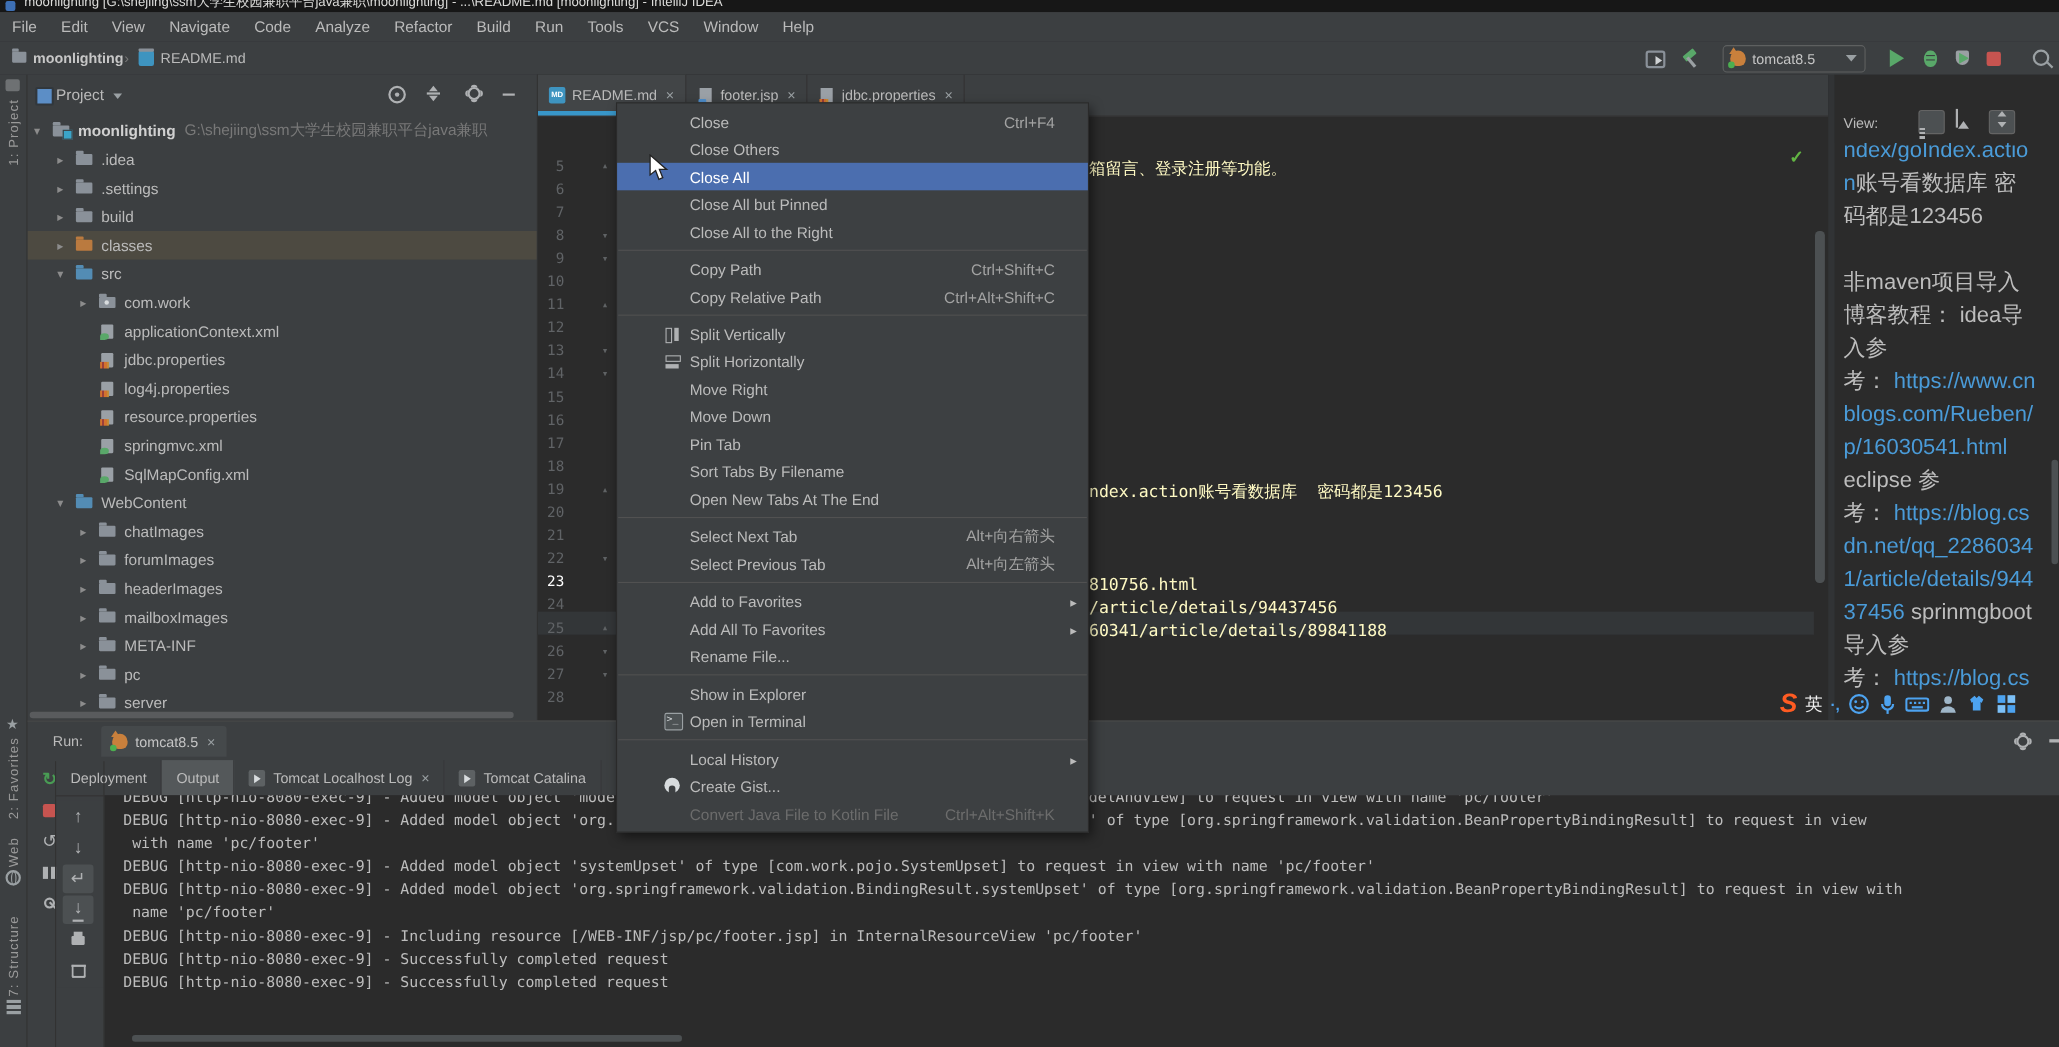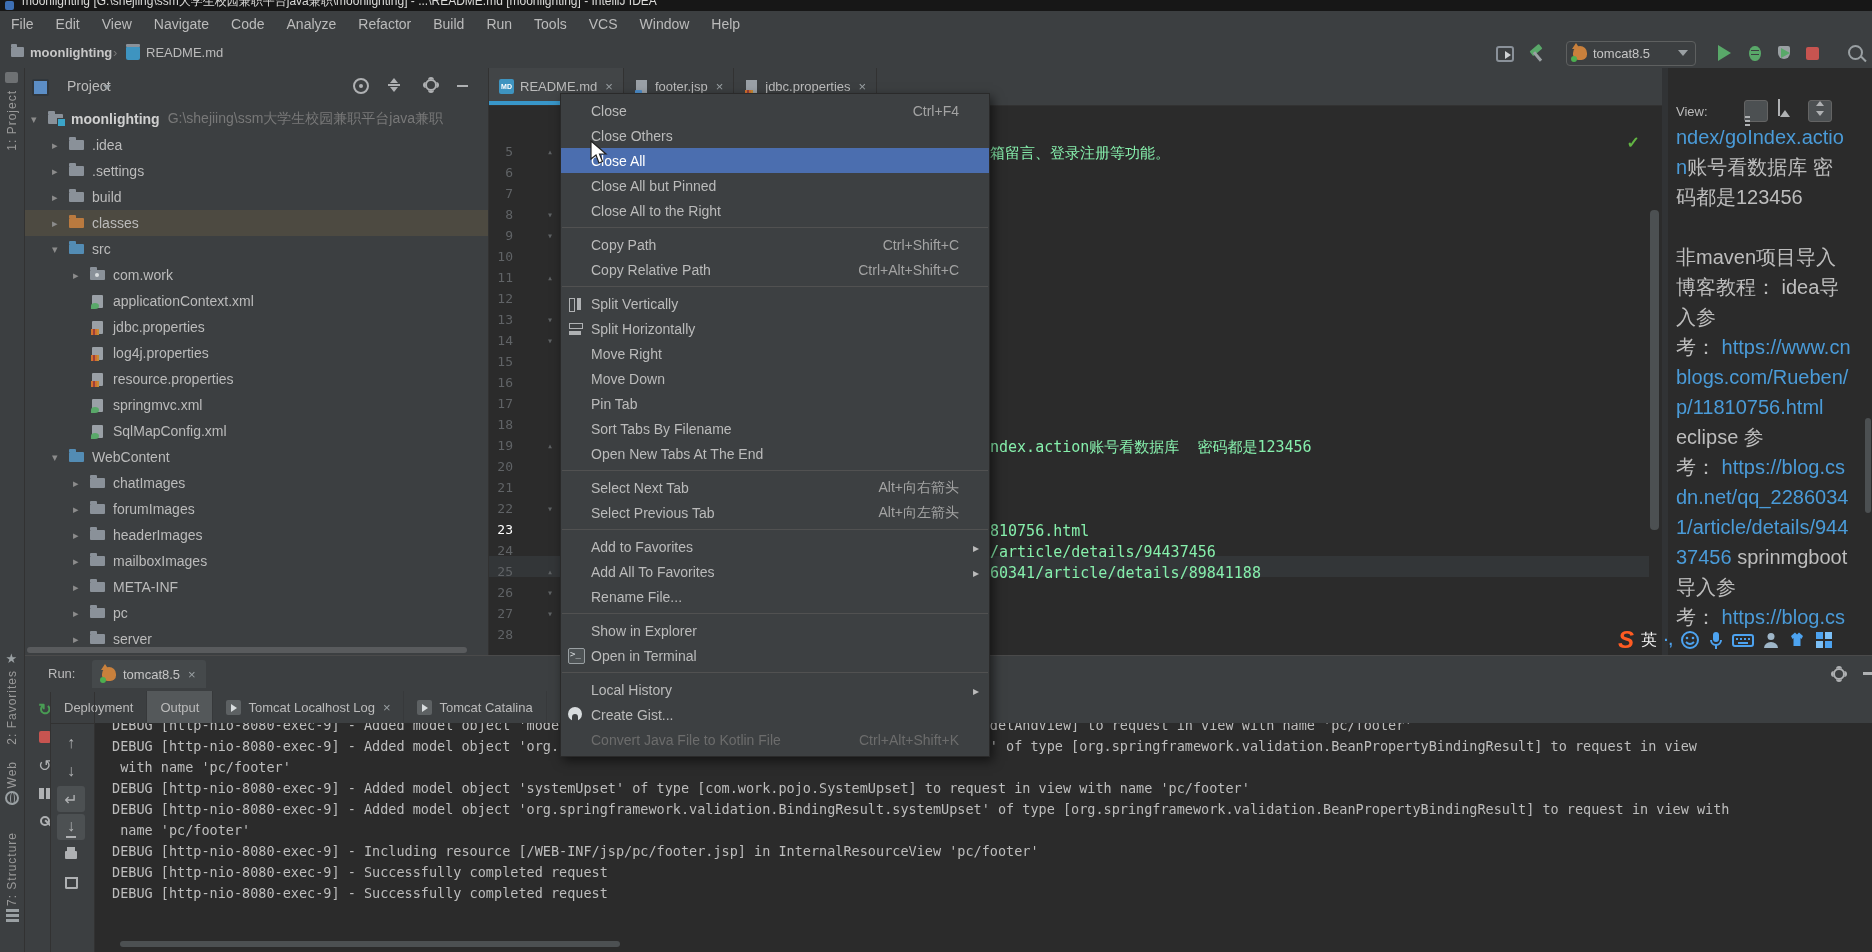--- a/index.html
+++ b/index.html
@@ -54,21 +54,21 @@
   .s-ic{width:13px;height:13px;position:relative;}
   .ic-star .s-ic::before{content:'★';color:#9aa0a3;font-size:13px;position:absolute;top:-3px;left:0;}
   .ic-globe .s-ic{border:2px solid #9aa0a3;border-radius:50%;width:10px;height:10px;}
   .ic-globe .s-ic::before{content:'';position:absolute;left:3px;top:-1px;width:3px;height:11px;border:1px solid #9aa0a3;border-radius:50%;}
   .ic-structure .s-ic{background:linear-gradient(#9aa0a3 3px,transparent 3px,transparent 5px,#9aa0a3 5px,#9aa0a3 8px,transparent 8px,transparent 10px,#9aa0a3 10px);}
   .stripe-btn:last-child{margin-top:14px;}
   
   .proj{left:25px;top:68px;width:463px;height:587px;background:#3c3f41;border-right:1px solid #323232;overflow:hidden;}
   .proj-head{position:absolute;left:0;top:0;width:100%;height:37px;}
   .ph-ic{position:absolute;left:7px;top:11px;width:13px;height:13px;background:#5c8ec6;border:2px solid #31373c;border-radius:2px;}
-  .ph-title{position:absolute;left:42px;top:10px;font-size:14px;color:#bbbbbb;}
+  .ph-title{position:absolute;left:26px;top:10px;font-size:14px;color:#bbbbbb;}
   .ph-dd{position:absolute;left:78px;top:17px;width:0;height:0;border-left:4px solid transparent;border-right:4px solid transparent;border-top:5px solid #9aa0a3;}
   .ph-locate{position:absolute;left:328px;top:10px;width:12px;height:12px;border:2px solid #afb1b3;border-radius:50%;}
   .ph-locate::after{content:'';position:absolute;left:4px;top:4px;width:4px;height:4px;background:#afb1b3;border-radius:50%;}
   .ph-collapse{position:absolute;left:362px;top:10px;width:14px;height:14px;}
   .ph-collapse::before{content:'';position:absolute;left:3px;top:0;border-left:4px solid transparent;border-right:4px solid transparent;border-bottom:5px solid #afb1b3;}
   .ph-collapse::after{content:'';position:absolute;left:3px;bottom:0;border-left:4px solid transparent;border-right:4px solid transparent;border-top:5px solid #afb1b3;}
   .ph-collapse i{position:absolute;left:1px;top:6px;width:12px;height:2px;background:#afb1b3;}
   .ph-gear{position:absolute;left:400px;top:11px;width:8px;height:8px;border:2px solid #afb1b3;border-radius:50%;box-shadow:0 -5px 0 -3px #afb1b3,0 5px 0 -3px #afb1b3,-5px 0 0 -3px #afb1b3,5px 0 0 -3px #afb1b3;}
   .ph-min{position:absolute;left:432px;top:17px;width:11px;height:2px;background:#afb1b3;}
   .tree{position:absolute;left:0;top:38px;width:463px;}
@@ -113,21 +113,21 @@
   .curline{position:absolute;left:0;top:451px;width:1160px;height:21px;background:#333638;}
   .gutter{position:absolute;left:0;top:36px;width:76px;}
   .gut-row{height:21px;display:flex;align-items:center;font:13px "DejaVu Sans Mono","Liberation Mono",monospace;color:#606366;}
   .lnum{width:24px;text-align:right;}
   .fold{width:12px;margin-left:34px;font-size:10px;color:#5f6264;}
   .f-up .fold::before{content:'▴';}
   .f-down .fold::before{content:'▾';}
   .gut-row.active .lnum{color:#ffffff;}
   .codelayer{position:absolute;left:0;top:0;width:100%;height:100%;}
   .code-line{position:absolute;left:501px;top:calc((var(--line) - 5)*21px + 39px);
-     font:15px "DejaVu Sans Mono","Liberation Mono",monospace;color:#86efac;white-space:pre;}
+     font:15px "DejaVu Sans Mono","Liberation Mono",monospace;color:#fef9c3;white-space:pre;}
   .ed-check{position:absolute;right:22px;top:28px;color:#62b543;font-size:16px;font-weight:bold;}
   .ed-vscroll{position:absolute;right:3px;top:105px;width:9px;height:320px;background:#4c5052;border-radius:4px;}
   
   .splitter{left:1662px;top:68px;width:6px;height:587px;background:#313335;}
   .preview{left:1668px;top:68px;width:204px;height:587px;background:#2b2b2b;overflow:hidden;}
   .viewbar{position:absolute;left:0;top:0;width:100%;height:62px;background:#2b2b2b;z-index:3;}
   .viewbar .vlbl{position:absolute;left:8px;top:36px;font-size:13px;color:#bbbbbb;}
   .vbtn{position:absolute;top:32px;width:22px;height:20px;border-radius:3px;}
   .vbtn.sel{background:#4c5052;border:1px solid #646464;}
   .v-lines{background:repeating-linear-gradient(#afb1b3 0 2px,transparent 2px 5px);width:14px;height:11px;margin:4px;}
@@ -172,21 +172,21 @@
   .c-pin i{width:6px;height:6px;border:2px solid #afb1b3;border-radius:50%;}
   .c-pin i::after{content:'';position:absolute;left:13px;top:14px;width:8px;height:2px;background:#afb1b3;transform:rotate(45deg);}
   .c-scrollend i{border-bottom:2px solid #afb1b3;padding:0 1px 1px;}
   .c-print i{width:12px;height:8px;background:#afb1b3;border-radius:1px;}
   .c-print i::before{content:'';position:absolute;left:10px;top:5px;width:8px;height:4px;background:#afb1b3;}
   .c-trash i{width:9px;height:10px;border:2px solid #afb1b3;border-radius:0 0 2px 2px;border-top:none;}
   .c-trash i::before{content:'';position:absolute;left:8px;top:7px;width:13px;height:2px;background:#afb1b3;}
   .vsep{position:absolute;top:36px;width:1px;height:260px;background:#323232;}
   
   .ctxmenu{left:560px;top:93px;width:428px;background:#3d4042;border:1px solid #2a2a2a;box-shadow:3px 4px 10px rgba(0,0,0,.55);z-index:40;padding:4px 0;}
-  .mi{height:25px;display:flex;align-items:center;font-size:14px;color:#bbbbbb;position:relative;}
+  .mi{height:25px;display:flex;align-items:center;font-size:14px;color:#bbbbbb;position:relative;padding-left:36px;}
   .mi.selected{background:#4b6eaf;color:#fff;}
   .mi.disabled .mi-label,.mi.disabled .mi-short{color:#6c6c6c;}
   .mi.sep{height:1px;background:#515151;margin:4px 1px;}
   .mi-ic{width:30px;flex:none;position:relative;height:16px;}
   .mi-label{flex:1;}
   .mi-short{padding-right:14px;color:#a3a3a3;}
   .mi.selected .mi-short{color:#d6d6d6;}
   .mi-sub{width:16px;}
   .submenu .mi-sub::before{content:'▸';color:#bbbbbb;font-size:12px;}
   .ic-splitv .mi-ic::before{content:'';position:absolute;left:8px;top:2px;width:4px;height:12px;border:1px solid #afb1b3;}
@@ -635,21 +635,21 @@
 
       <div class="pline">
         <span>考： </span><span class="lnk">https://www.cn</span><span></span>
       </div>
 
       <div class="pline">
         <span></span><span class="lnk">blogs.com/Rueben/</span><span></span>
       </div>
 
       <div class="pline">
-        <span></span><span class="lnk">p/11810756.html</span><span></span>
+        <span></span><span class="lnk">p/16030541.html</span><span></span>
       </div>
 
       <div class="pline">
         <span>eclipse 参</span><span class="lnk"></span><span></span>
       </div>
 
       <div class="pline">
         <span>考： </span><span class="lnk">https://blog.cs</span><span></span>
       </div>
 

